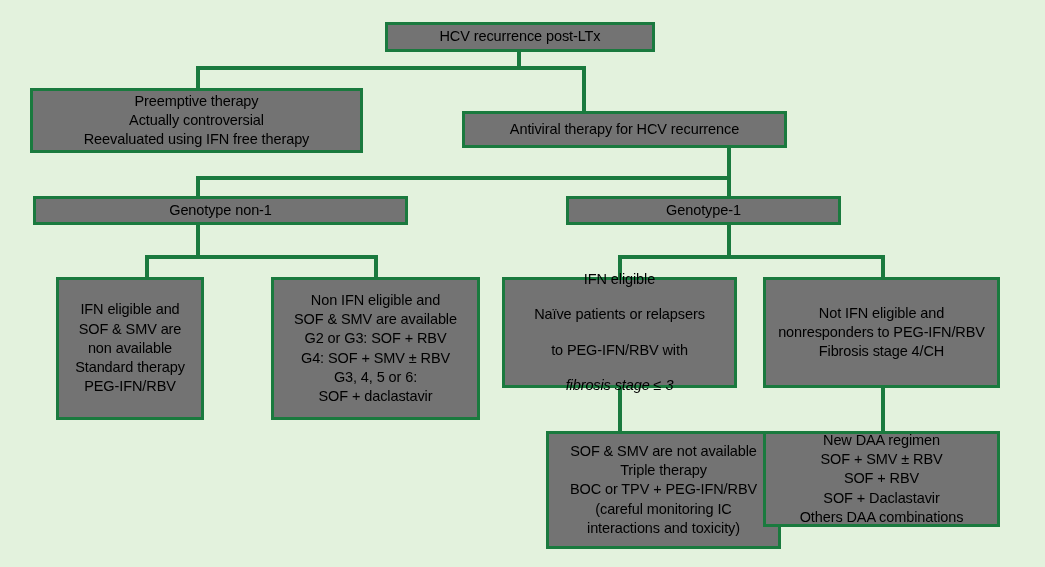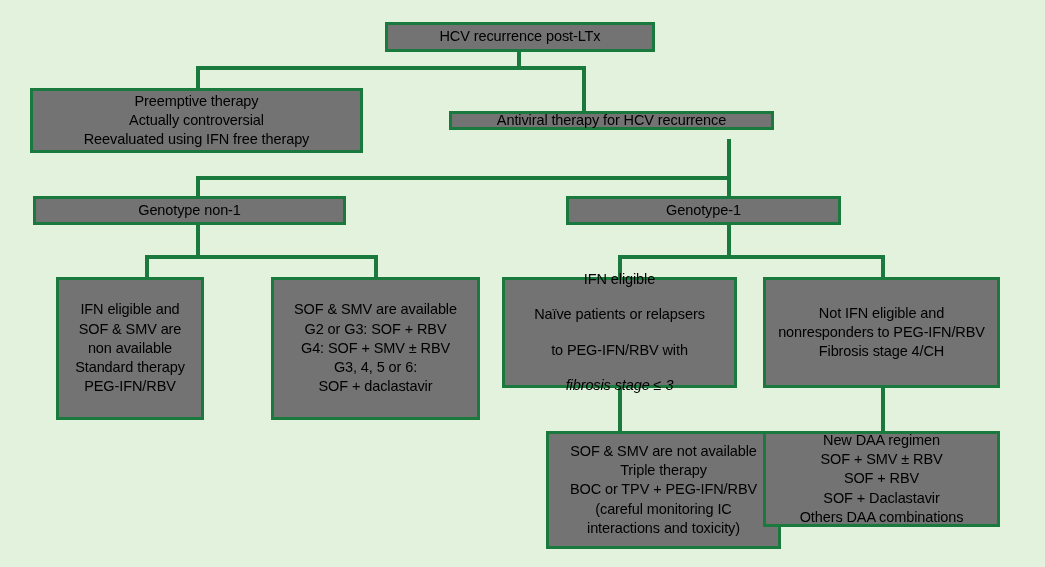--- a/index.html
+++ b/index.html
@@ -82,41 +82,42 @@
   <div class="node" style="left:385px; top:22px; width:270px; height:30px;">
     <span class="ln">HCV recurrence post-LTx</span>
   </div>
 
   <div class="node" style="left:30px; top:88px; width:333px; height:65px;">
     <span class="ln">Preemptive therapy</span>
     <span class="ln">Actually controversial</span>
     <span class="ln">Reevaluated using IFN free therapy</span>
   </div>
 
-  <div class="node" style="left:449px; top:111px; width:325px; height:19px;text-align:center;">
+  <div class="node" style="left:462px; top:111px; width:325px; height:37px;text-align:center;">
     <span class="ln">Antiviral therapy for HCV recurrence</span>
   </div>
 
-  <div class="node" style="left:33px; top:196px; width:313px; height:29px;">
+  <div class="node" style="left:33px; top:196px; width:375px; height:29px;">
     <span class="ln">Genotype non-1</span>
   </div>
 
   <div class="node" style="left:566px; top:196px; width:275px; height:29px;">
     <span class="ln">Genotype-1</span>
   </div>
 
   <div class="node" style="left:56px; top:277px; width:148px; height:143px;">
     <span class="ln">IFN eligible and</span>
     <span class="ln">SOF &amp; SMV are</span>
     <span class="ln">non available</span>
     <span class="ln">Standard therapy</span>
     <span class="ln">PEG-IFN/RBV</span>
   </div>
 
   <div class="node" style="left:271px; top:277px; width:209px; height:143px;">
+    <span class="ln">Non IFN eligible and</span>
     <span class="ln">SOF &amp; SMV are available</span>
     <span class="ln">G2 or G3: SOF + RBV</span>
     <span class="ln">G4: SOF + SMV ± RBV</span>
     <span class="ln">G3, 4, 5 or 6:</span>
     <span class="ln">SOF + daclastavir</span>
   </div>
 
   <div class="node" style="left:502px; top:277px; width:235px; height:111px;gap:16px;">
     <span class="ln">IFN eligible</span>
     <span class="ln">Naïve patients or relapsers</span>

